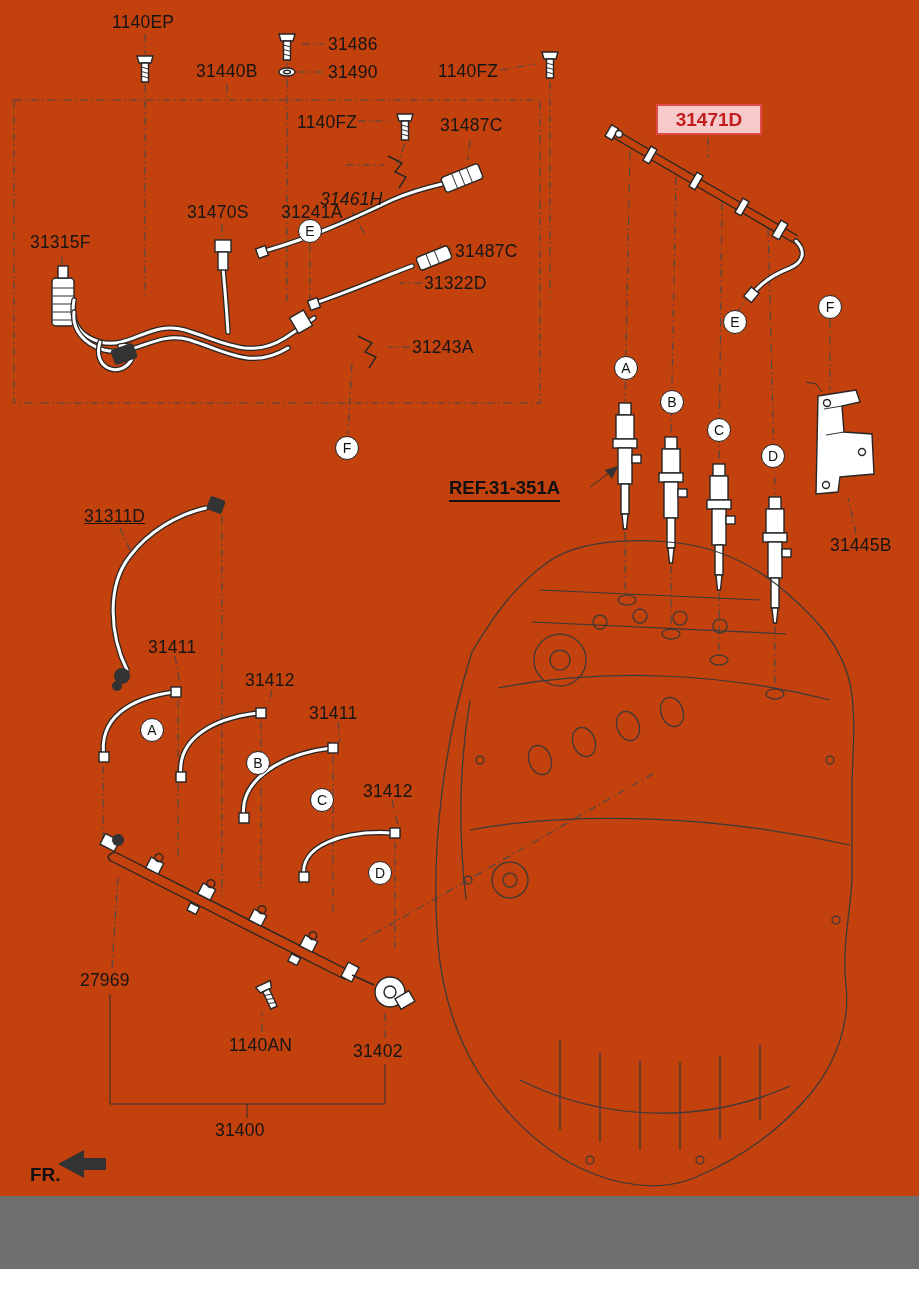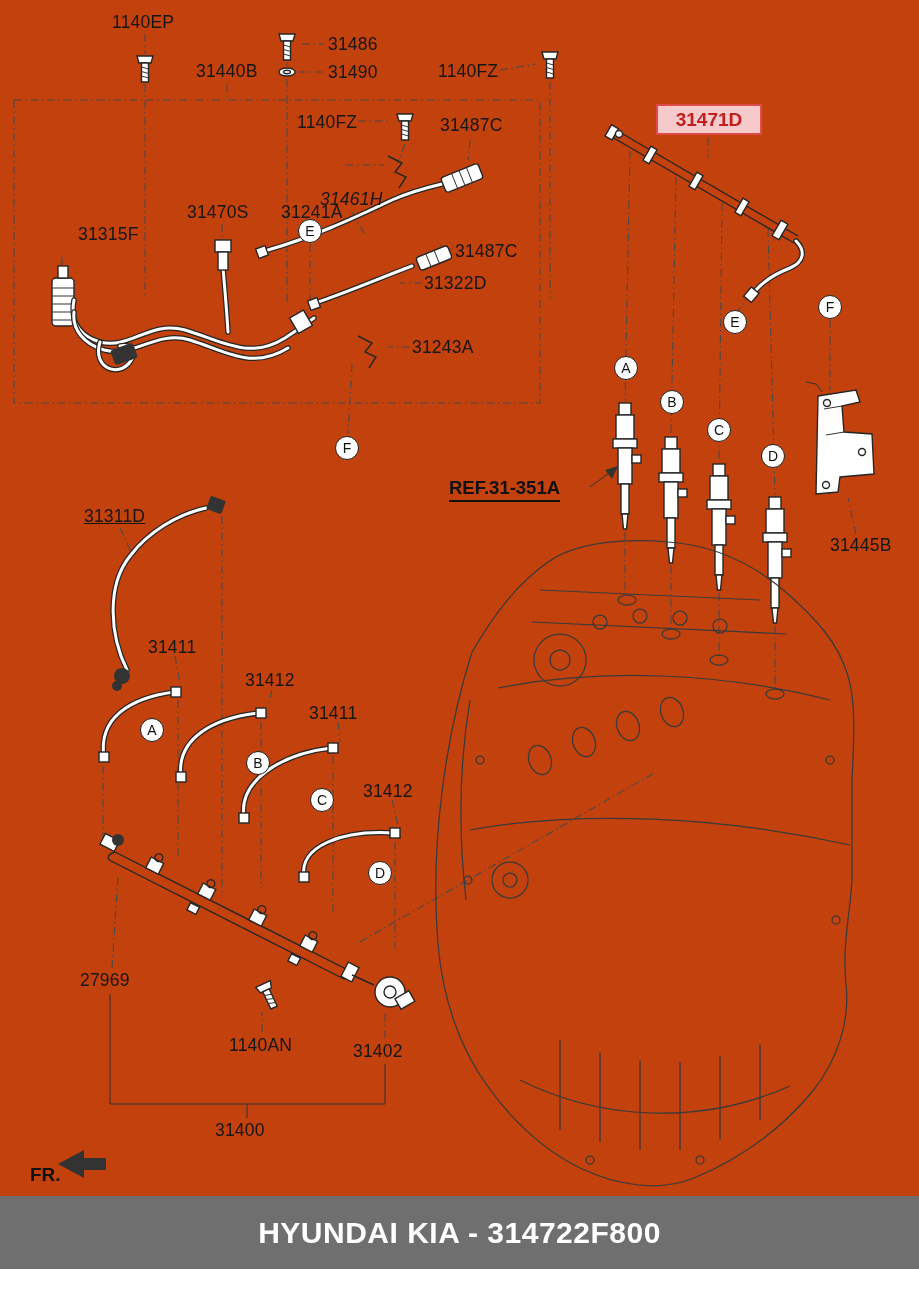--- a/index.html
+++ b/index.html
@@ -336,21 +336,21 @@
   <div class="plabel" style="left:112px; top:12px;">1140EP</div>
   <div class="plabel" style="left:328px; top:34px;">31486</div>
   <div class="plabel" style="left:196px; top:61px;">31440B</div>
   <div class="plabel" style="left:328px; top:62px;">31490</div>
   <div class="plabel" style="left:438px; top:61px;">1140FZ</div>
   <div class="plabel" style="left:297px; top:112px;">1140FZ</div>
   <div class="plabel" style="left:440px; top:115px;">31487C</div>
   <div class="plabel" style="left:281px; top:166px;margin-top:36px;">31241A</div>
   <div class="plabel" style="left:320px; top:189px;font-style:italic;">31461H</div>
   <div class="plabel" style="left:187px; top:202px;">31470S</div>
-  <div class="plabel" style="left:30px;  top:224px;margin-left:48px;">31315F</div>
+  <div class="plabel" style="left:30px;  top:232px;">31315F</div>
   <div class="plabel" style="left:455px; top:241px;">31487C</div>
   <div class="plabel" style="left:424px; top:273px;">31322D</div>
   <div class="plabel" style="left:412px; top:337px;">31243A</div>
   <div class="plabel" style="left:830px; top:535px;text-align:center;">31445B</div>
   <div class="plabel" style="left:84px;  top:506px;text-decoration:underline;">31311D</div>
   <div class="plabel" style="left:148px; top:637px;">31411</div>
   <div class="plabel" style="left:245px; top:670px;">31412</div>
   <div class="plabel" style="left:309px; top:703px;">31411</div>
   <div class="plabel" style="left:363px; top:781px;">31412</div>
   <div class="plabel" style="left:80px;  top:970px;">27969</div>
@@ -371,16 +371,15 @@
   <div class="callout" style="left:723px; top:310px;">E</div>
   <div class="callout" style="left:818px; top:295px;">F</div>
   <div class="callout" style="left:140px; top:718px;">A</div>
   <div class="callout" style="left:246px; top:751px;">B</div>
   <div class="callout" style="left:310px; top:788px;">C</div>
   <div class="callout" style="left:368px; top:861px;">D</div>
 
   <div class="fr">FR.</div>
 
   <div id="footer">
-    <span>HYUNDAI  KIA - 314722F800</span>
   </div>
 
 </div>
 
 </body></html>

